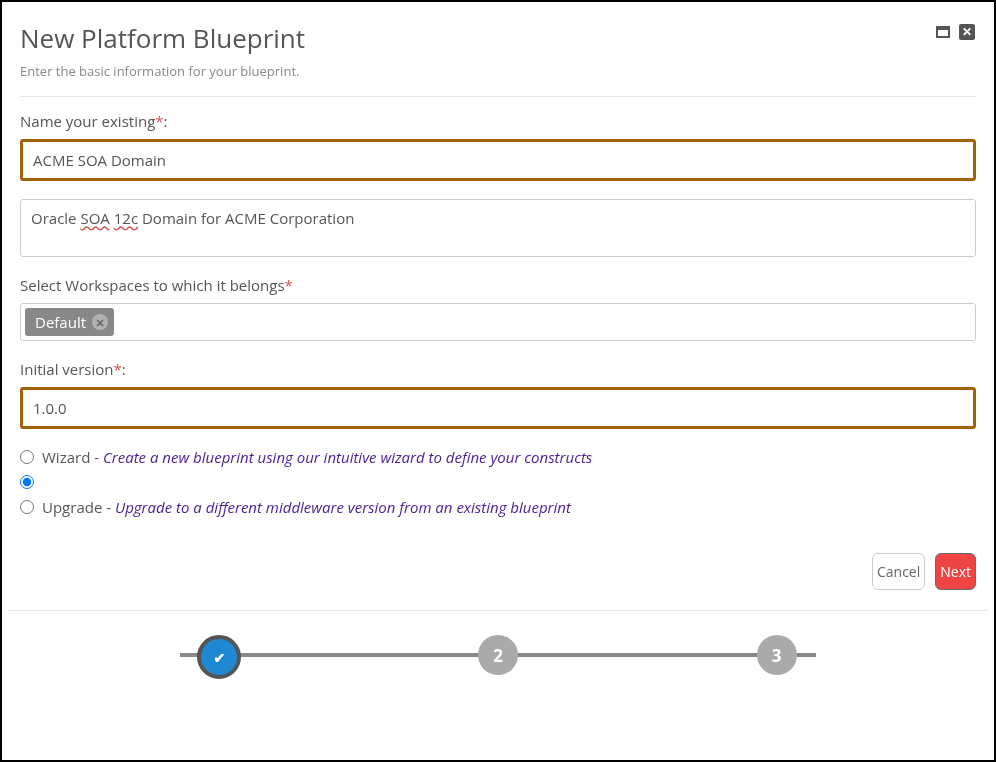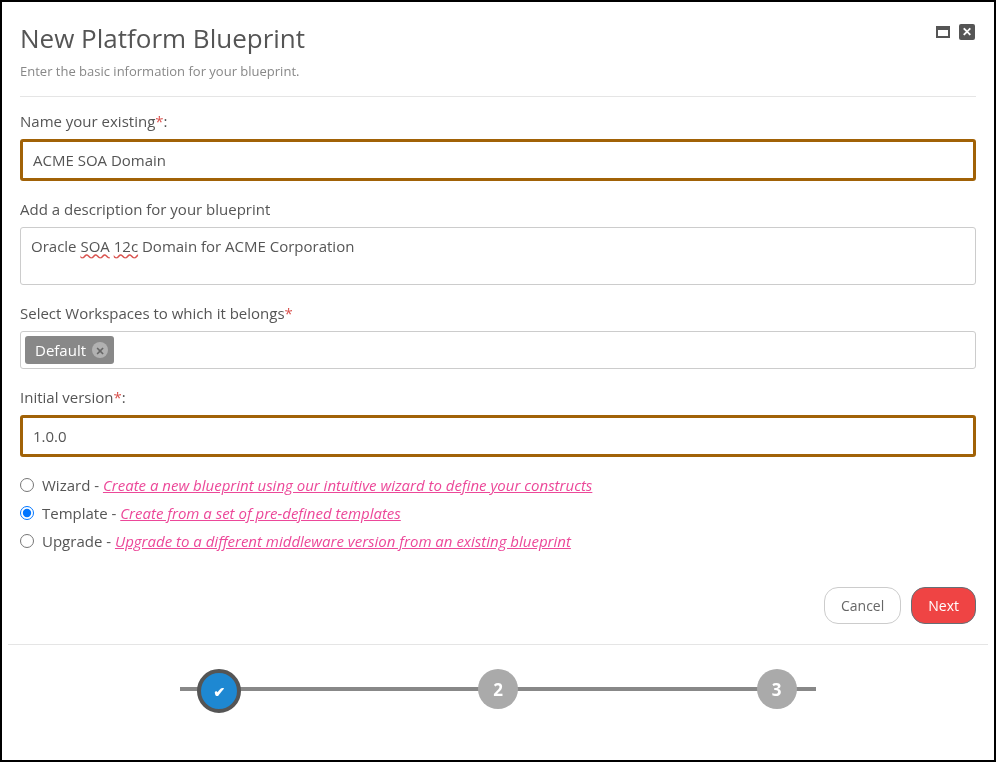--- a/index.html
+++ b/index.html
@@ -155,38 +155,37 @@
     .radio-option input[type="radio"] {
       width: 14px;
       height: 14px;
       cursor: pointer;
     }
     .radio-label {
       color: #555;
     }
     .radio-label .italic {
       font-style: italic;
-      color: #ec4899;
-      text-decoration: underline;
+      color: #4c1d95;
     }
     .spell-underline {
       text-decoration: underline wavy #d9534f;
       text-decoration-skip-ink: none;
     }
     .footer-buttons {
       display: flex;
       justify-content: flex-end;
       gap: 10px;
       padding: 0 18px;
       margin-top: 36px;
     }
     .btn {
-      padding: 8px 16px;
+      padding: 8px 4px;
       font-size: 14px;
-      border-radius: 14px;
+      border-radius: 6px;
       cursor: pointer;
       font-family: inherit;
     }
     .btn-cancel {
       background: #fff;
       border: 1px solid #ccc;
       color: #666;
     }
     .btn-next {
       background: #ef4444;
@@ -270,21 +269,20 @@
 <div class="form-section">
 
   <div class="form-group">
     <label class="form-label">
       <span>Name your existing</span><span class="required">*</span><span>:</span>
     </label>
     <input type="text" class="text-input" value="ACME SOA Domain" style="">
   </div>
 
   <div class="form-group">
-    <label class="form-label">Add a description for your blueprint</label>
     <div class="textarea-input" contenteditable="true" style=""><span>Oracle </span><span class="spell-underline">SOA</span><span> </span><span class="spell-underline">12c</span><span> Domain for ACME Corporation</span></div>
   </div>
 
   <div class="form-group">
     <label class="form-label">
       <span>Select Workspaces to which it belongs</span><span class="required">*</span>
     </label>
     <div class="tag-container">
       <span class="tag">
         <span>Default</span>
@@ -301,21 +299,20 @@
   </div>
 
   <div class="form-group">
     <div class="radio-group">
       <label class="radio-option">
         <input type="radio" name="create-method" style="">
         <span class="radio-label"><span>Wizard</span><span> - </span><span class="italic">Create a new blueprint using our intuitive wizard to define your constructs</span></span>
       </label>
       <label class="radio-option">
         <input type="radio" name="create-method" checked="" style="">
-        <span class="radio-label"><span>Template</span><span> - </span><span class="italic">Create from a set of pre-defined templates</span></span>
       </label>
       <label class="radio-option">
         <input type="radio" name="create-method" style="">
         <span class="radio-label"><span>Upgrade</span><span> - </span><span class="italic">Upgrade to a different middleware version from an existing blueprint</span></span>
       </label>
     </div>
   </div>
 
 </div>
 

